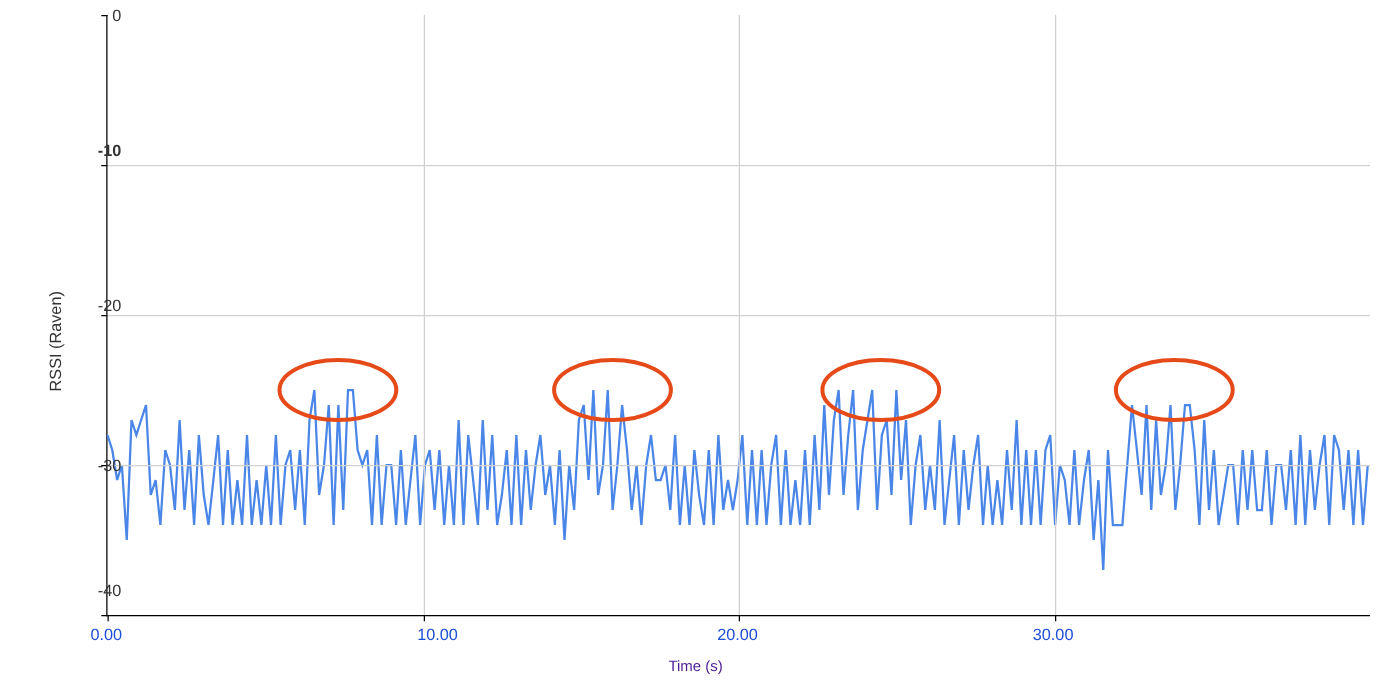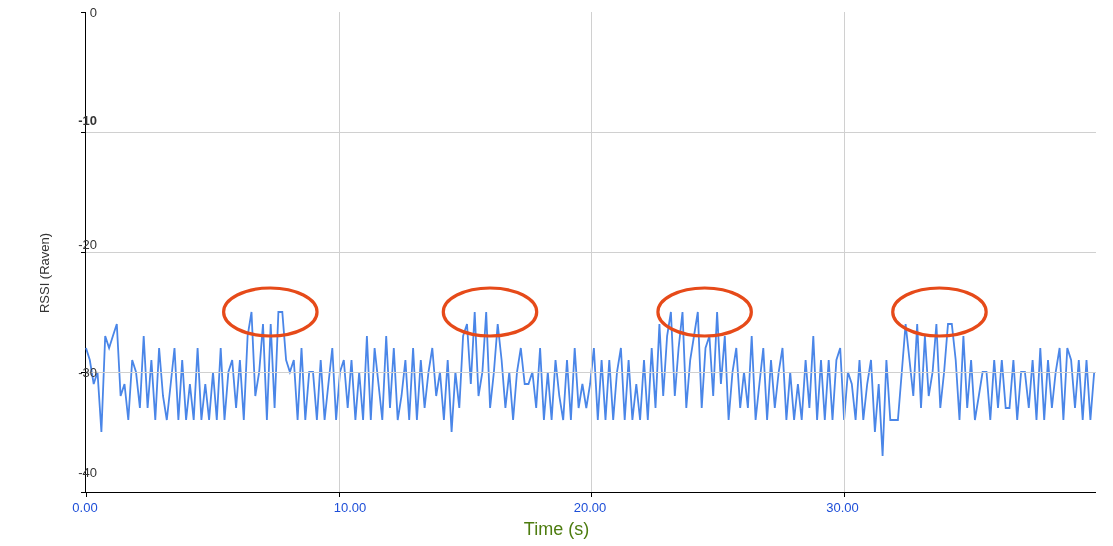--- a/index.html
+++ b/index.html
@@ -24,22 +24,22 @@
     transform: translateY(-50%) rotate(-90deg);
     transform-origin: center;
     font-size: 13px;
     color: #333;
   }
   .xlabel {
     position: absolute;
     left: 50%;
     bottom: 6px;
     transform: translateX(-50%);
-    font-size: 18px;
-    color: #4d7c0f;
+    font-size: 12px;
+    color: #4c1d95;
   }
   .plot {
     position: absolute;
     left: 85px;
     top: 12px;
     width: 1010px;
     height: 480px;
     border-left: 1px solid #000;
     border-bottom: 1px solid #000;
   }

